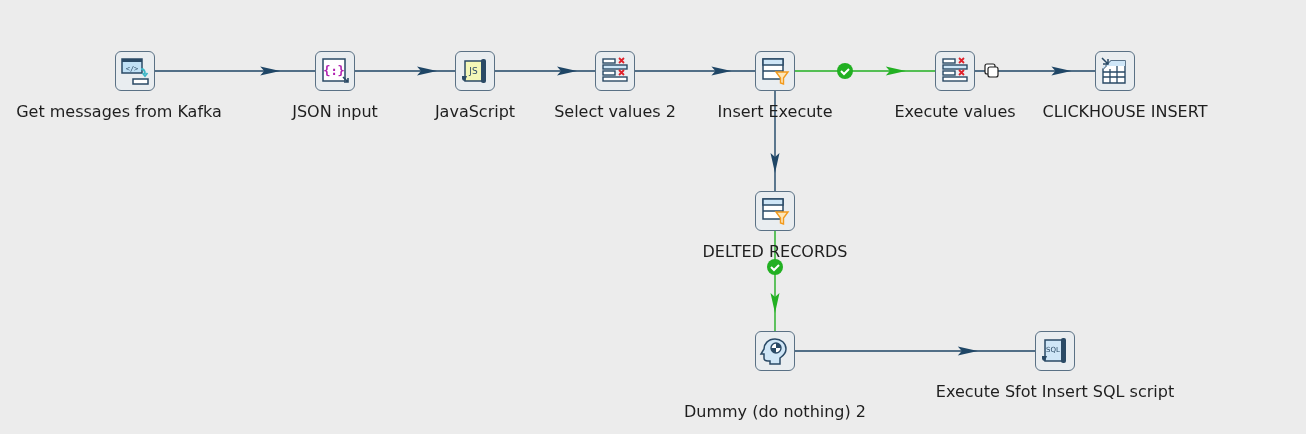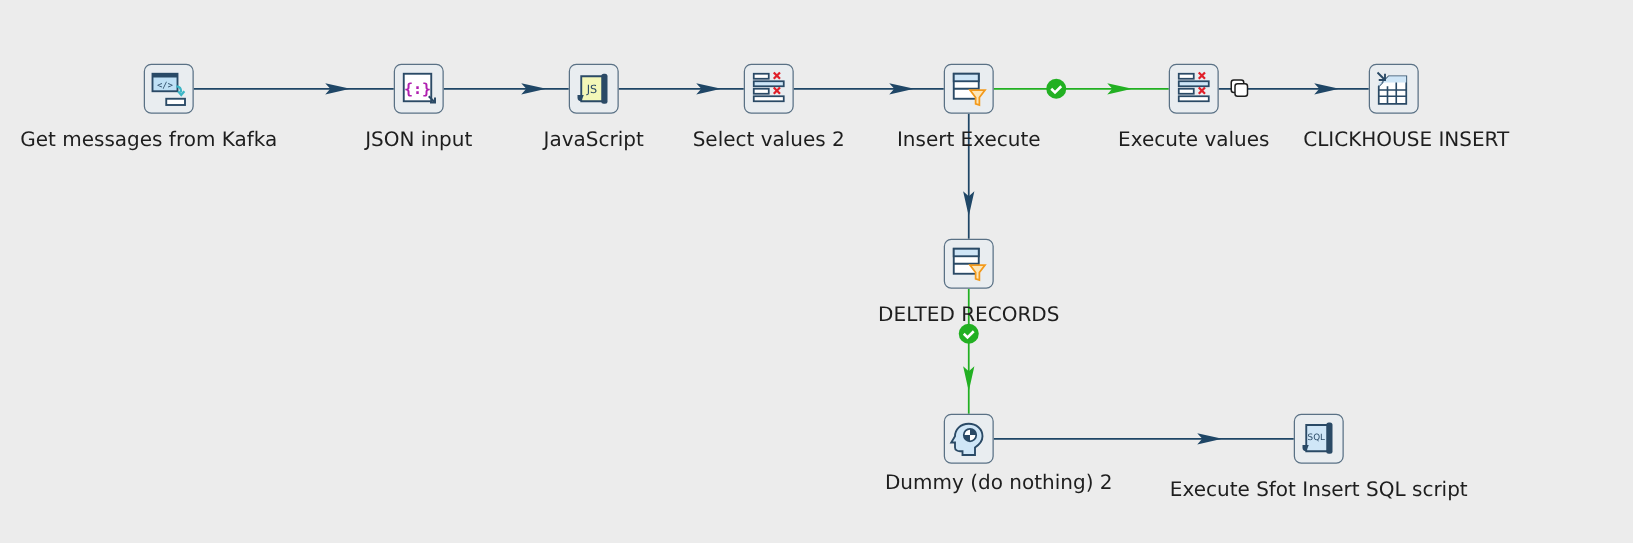--- a/index.html
+++ b/index.html
@@ -151,21 +151,21 @@
       </svg>
     </div>
     <div class="label" style="left: 775px; top: 242px;">DELTED RECORDS</div>
     <div class="node" style="left: 755px; top: 331px;">
       <svg viewBox="0 0 32 32">
         <path d="M16 4 c-7 0 -11 5 -11 10 l-3 5 h3 v4 c0 2 2 3 4 3 h2 v3 h10 v-6 c3 -2 6 -5 6 -9 c0 -6 -5 -10 -11 -10 z" fill="#cfe6f7" stroke="#2a4a66" stroke-width="1.5"></path>
         <circle cx="17" cy="13" r="5" fill="#fff" stroke="#2a4a66" stroke-width="1.4"></circle>
         <path d="M17 8 v5 h5 a5 5 0 0 0 -5 -5 z M17 13 h-5 a5 5 0 0 0 5 5 z" fill="#2a4a66"></path>
       </svg>
     </div>
-    <div class="label" style="left: 775px; top: 376px; margin-left: 24px;">Dummy (do nothing) 2</div>
+    <div class="label" style="left: 775px; top: 402px;">Dummy (do nothing) 2</div>
     <div class="node" style="left: 1035px; top: 331px;">
       <svg viewBox="0 0 32 32">
         <path d="M6 5 h18 v21 h-18 z" fill="#cfe6f7" stroke="#2a4a66" stroke-width="1.5"></path>
         <path d="M6 26 q-3 0 -3 -3 v-2 h5" fill="#2a4a66"></path>
         <rect x="22" y="3" width="5" height="25" fill="#2a4a66" rx="2"></rect>
         <text x="14" y="17" font-size="7" text-anchor="middle" fill="#2a4a66" font-family="DejaVu Sans, sans-serif">SQL</text>
       </svg>
     </div>
     <div class="label" style="left: 1055px; top: 382px;">Execute Sfot Insert SQL script</div>
   </div>

